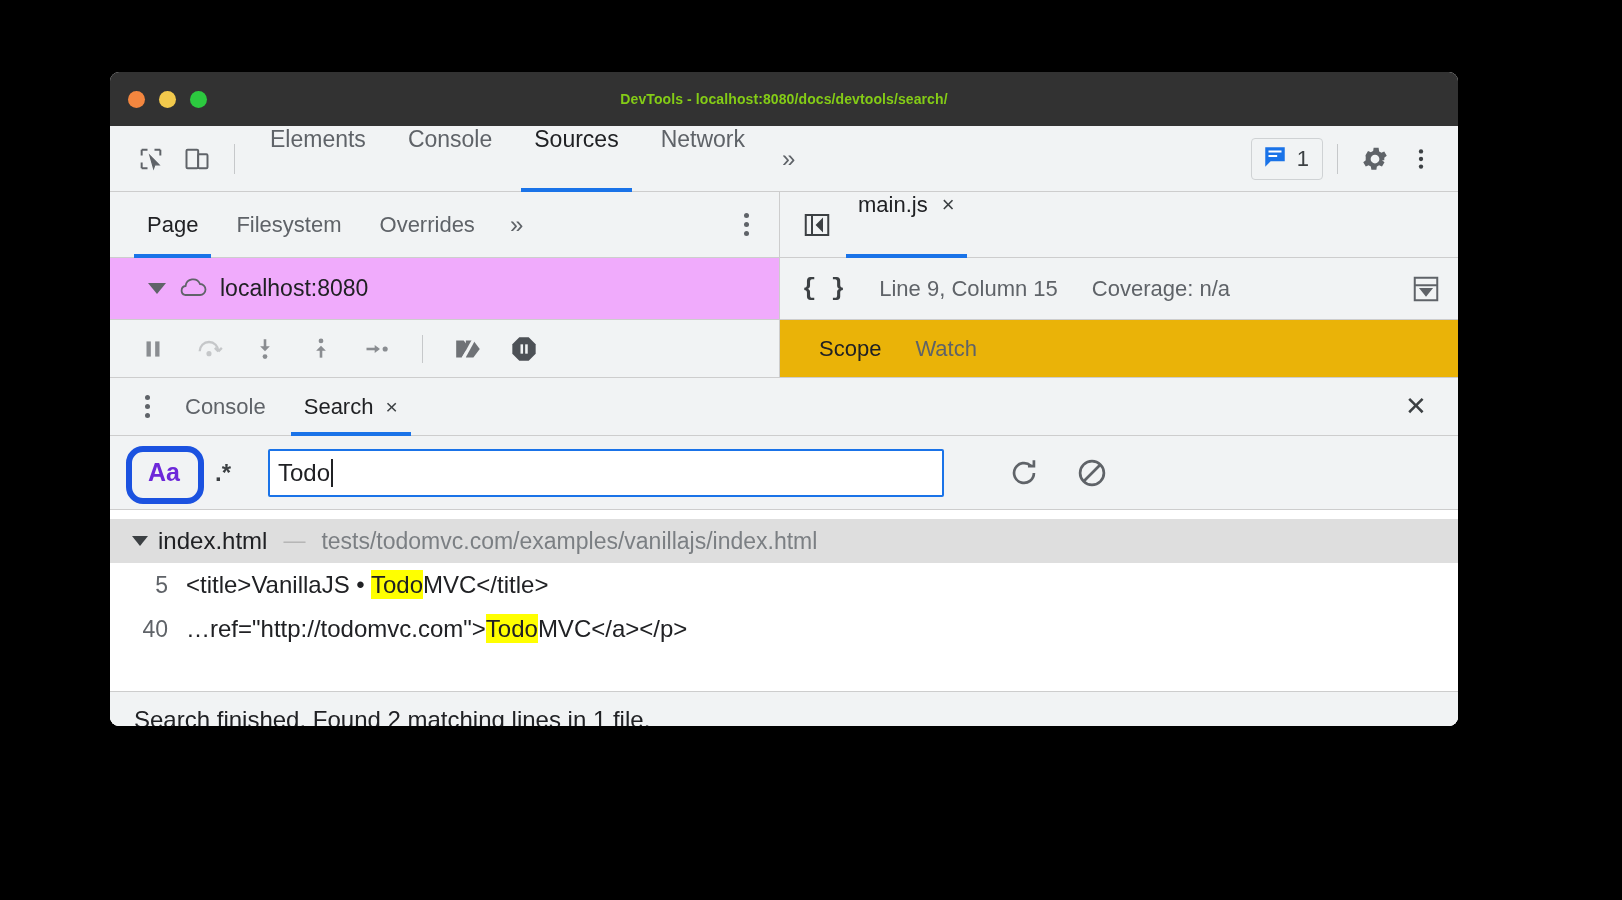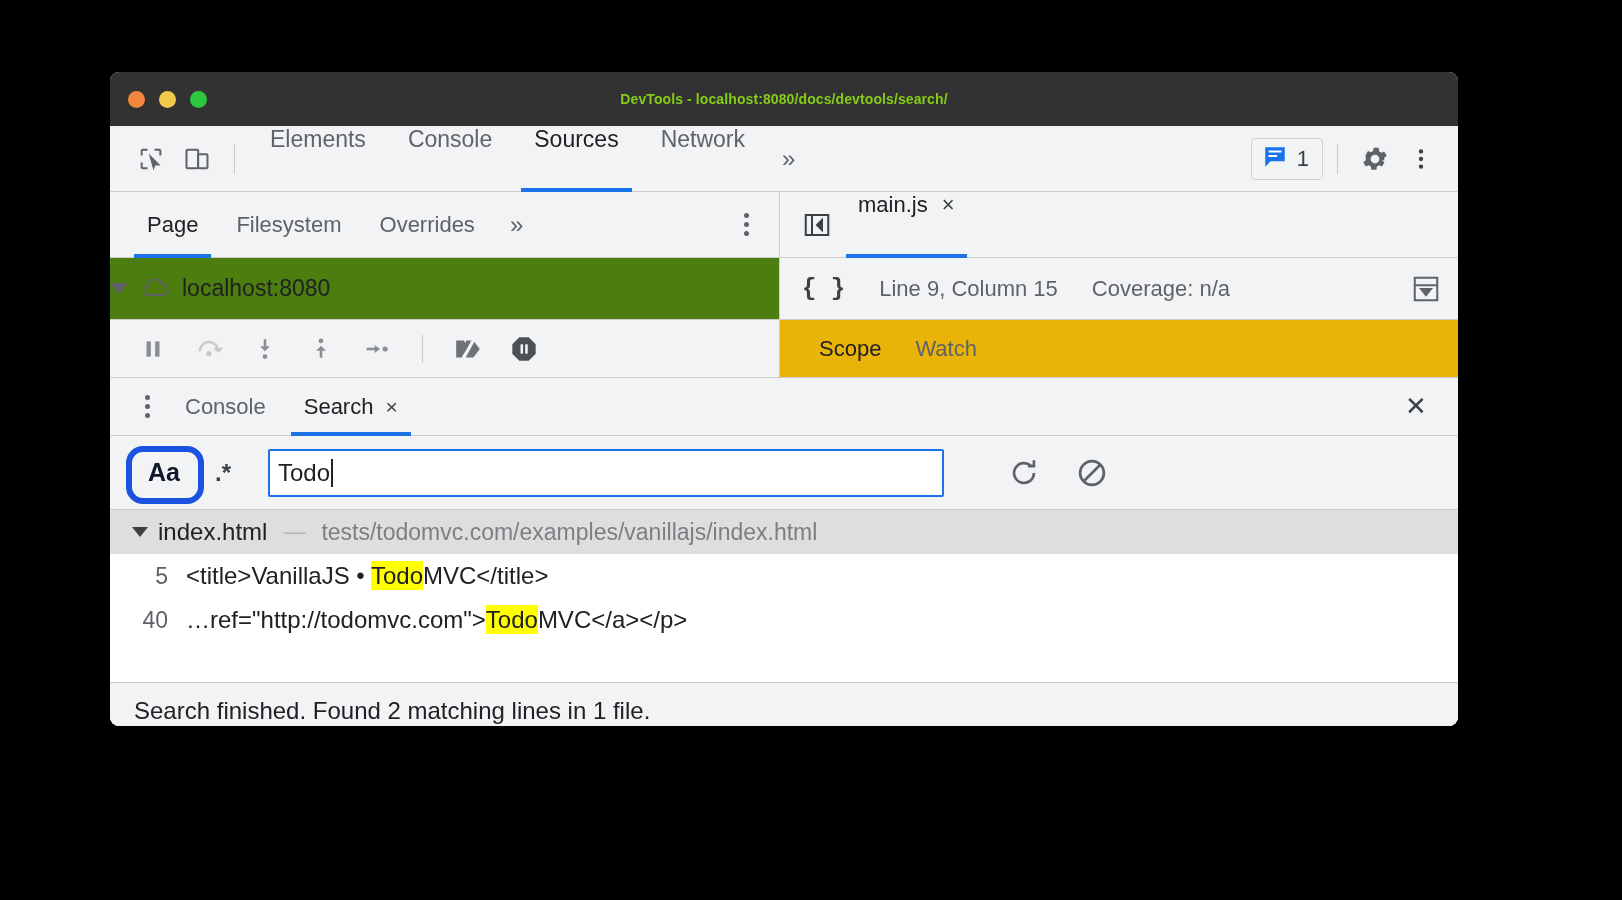--- a/index.html
+++ b/index.html
@@ -114,22 +114,22 @@
   }
   .etab.active::after {
     content:""; position:absolute; left:6px; right:6px; bottom:0;
     height:4px; background:#1a73e8;
   }
   .etab .x { font-size: 22px; color: #3c4043; }
 
   
   .row2 { display: flex; height: 62px; border-bottom: 1px solid #cdcdcd; }
   .tree {
-    width: 670px; background: #4d7c0f; border-right: 1px solid #cdcdcd;
-    display: flex; align-items: center; gap: 10px;
+    width: 670px; background: #f0abfc; border-right: 1px solid #cdcdcd;
+    display: flex; align-items: center; padding-left: 38px; gap: 10px;
   }
   .tri { width:0;height:0;border-left:9px solid transparent;border-right:9px solid transparent;border-top:11px solid #5f6368; }
   .tree-label { font-size: 23px; color: #202124; }
   .editor-status {
     flex: 1; background: #f1f3f4; display: flex; align-items: center;
     padding: 0 12px 0 22px; gap: 34px;
   }
   .es-text { font-size: 22px; color: #5f6368; white-space: nowrap; }
   .braces { font-size: 24px; color: #3c4043; font-family: "Liberation Mono", monospace; font-weight: bold; }
 
@@ -165,21 +165,21 @@
   .dtab .x { font-size: 21px; color: #3c4043; }
 
   
   .searchbar {
     height: 74px; background: #f1f3f4; border-bottom: 1px solid #cdcdcd;
     display: flex; align-items: center; padding-left: 26px; gap: 4px;
     position: relative;
   }
   .aa-btn {
     width: 56px; height: 44px; display:flex;align-items:center;justify-content:center;
-    font-size: 25px; font-weight: bold; color: #0f172a;
+    font-size: 25px; font-weight: bold; color: #6d28d9;
   }
   .regex-btn {
     width: 54px; height: 44px; display:flex;align-items:center;justify-content:center;
     font-size: 24px; color: #3c4043; font-weight: 600;
   }
   .search-input {
     width: 676px; height: 48px; background:#fff;
     border: 2px solid #1a73e8; border-radius: 2px;
     display: flex; align-items: center; padding: 0 8px;
     margin-left: 14px;
@@ -196,21 +196,21 @@
   .annot-ring {
     position: absolute;
     left: 16px; top: 10px;
     width: 78px; height: 58px;
     border: 6px solid #1b52e0;
     border-radius: 17px;
     pointer-events: none;
   }
 
   
-  .results { background: #ffffff; }
+  .results { background: #ffffff; margin-top: 9px; }
   .file-row {
     height: 44px; background: #dedede;
     display: flex; align-items: center; gap: 10px;
     padding-left: 22px;
   }
   .tri-sm { width:0;height:0;border-left:8px solid transparent;border-right:8px solid transparent;border-top:10px solid #3c4043; }
   .file-name { font-size: 24px; color: #202124; }
   .file-dash { font-size: 22px; color: #b6b6b6; margin: 0 6px; }
   .file-path { font-size: 23px; color: #7b7f83; }
 

